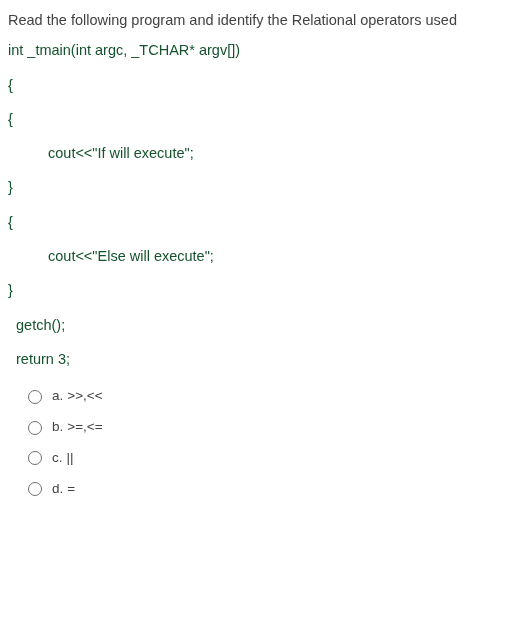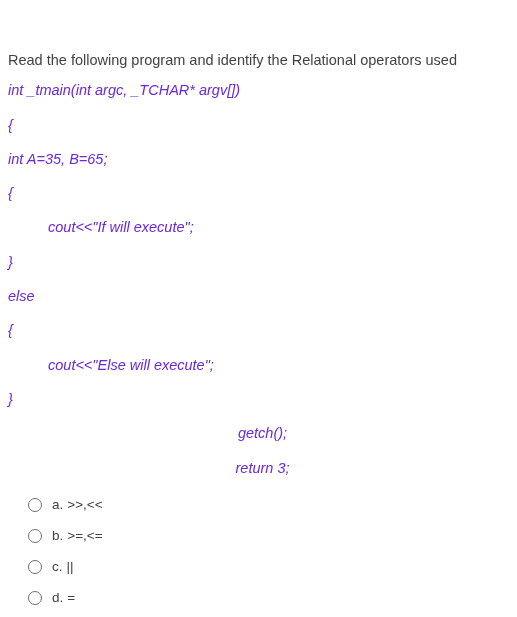--- a/index.html
+++ b/index.html
@@ -13,26 +13,24 @@
       color: #434343;
       background: #ffffff;
       padding: 10px 8px;
       width: 517px;
       line-height: 1.4;
     }
     .question-text {
       color: #424242;
       font-size: 14.5px;
       margin-bottom: 10px;
-      margin-top: 40px;
     }
     .code-block {
-      color: #6d28d9;
+      color: #14532d;
       font-size: 14.5px;
-      font-style: italic;
     }
     .code-line {
       margin-bottom: 14px;
     }
     .indent-1 {
       padding-left: 40px;
     }
     .answers {
       margin-top: 18px;
       padding-left: 20px;
@@ -54,36 +52,33 @@
       color: #424242;
       font-size: 13.5px;
       margin-right: 4px;
     }
     .answer-text {
       color: #424242;
       font-size: 13.5px;
     }
     .getch-return {
       padding-left: 8px;
-      text-align: center;
     }
   </style>
 </head>
 <body>
 
 <div class="question-text">Read the following program and identify the Relational operators used</div>
 
 <div class="code-block">
   <div class="code-line">int _tmain(int argc, _TCHAR* argv[])</div>
   <div class="code-line">{</div>
-  <div class="code-line">int A=35, B=65;</div>
   <div class="code-line">{</div>
   <div class="code-line indent-1">cout&lt;&lt;"If will execute";</div>
   <div class="code-line">}</div>
-  <div class="code-line">else</div>
   <div class="code-line">{</div>
   <div class="code-line indent-1">cout&lt;&lt;"Else will execute";</div>
   <div class="code-line">}</div>
   <div class="code-line getch-return">getch();</div>
   <div class="code-line getch-return">return 3;</div>
 </div>
 
 <div class="answers">
   <div class="answer-row">
     <div class="radio"></div>

